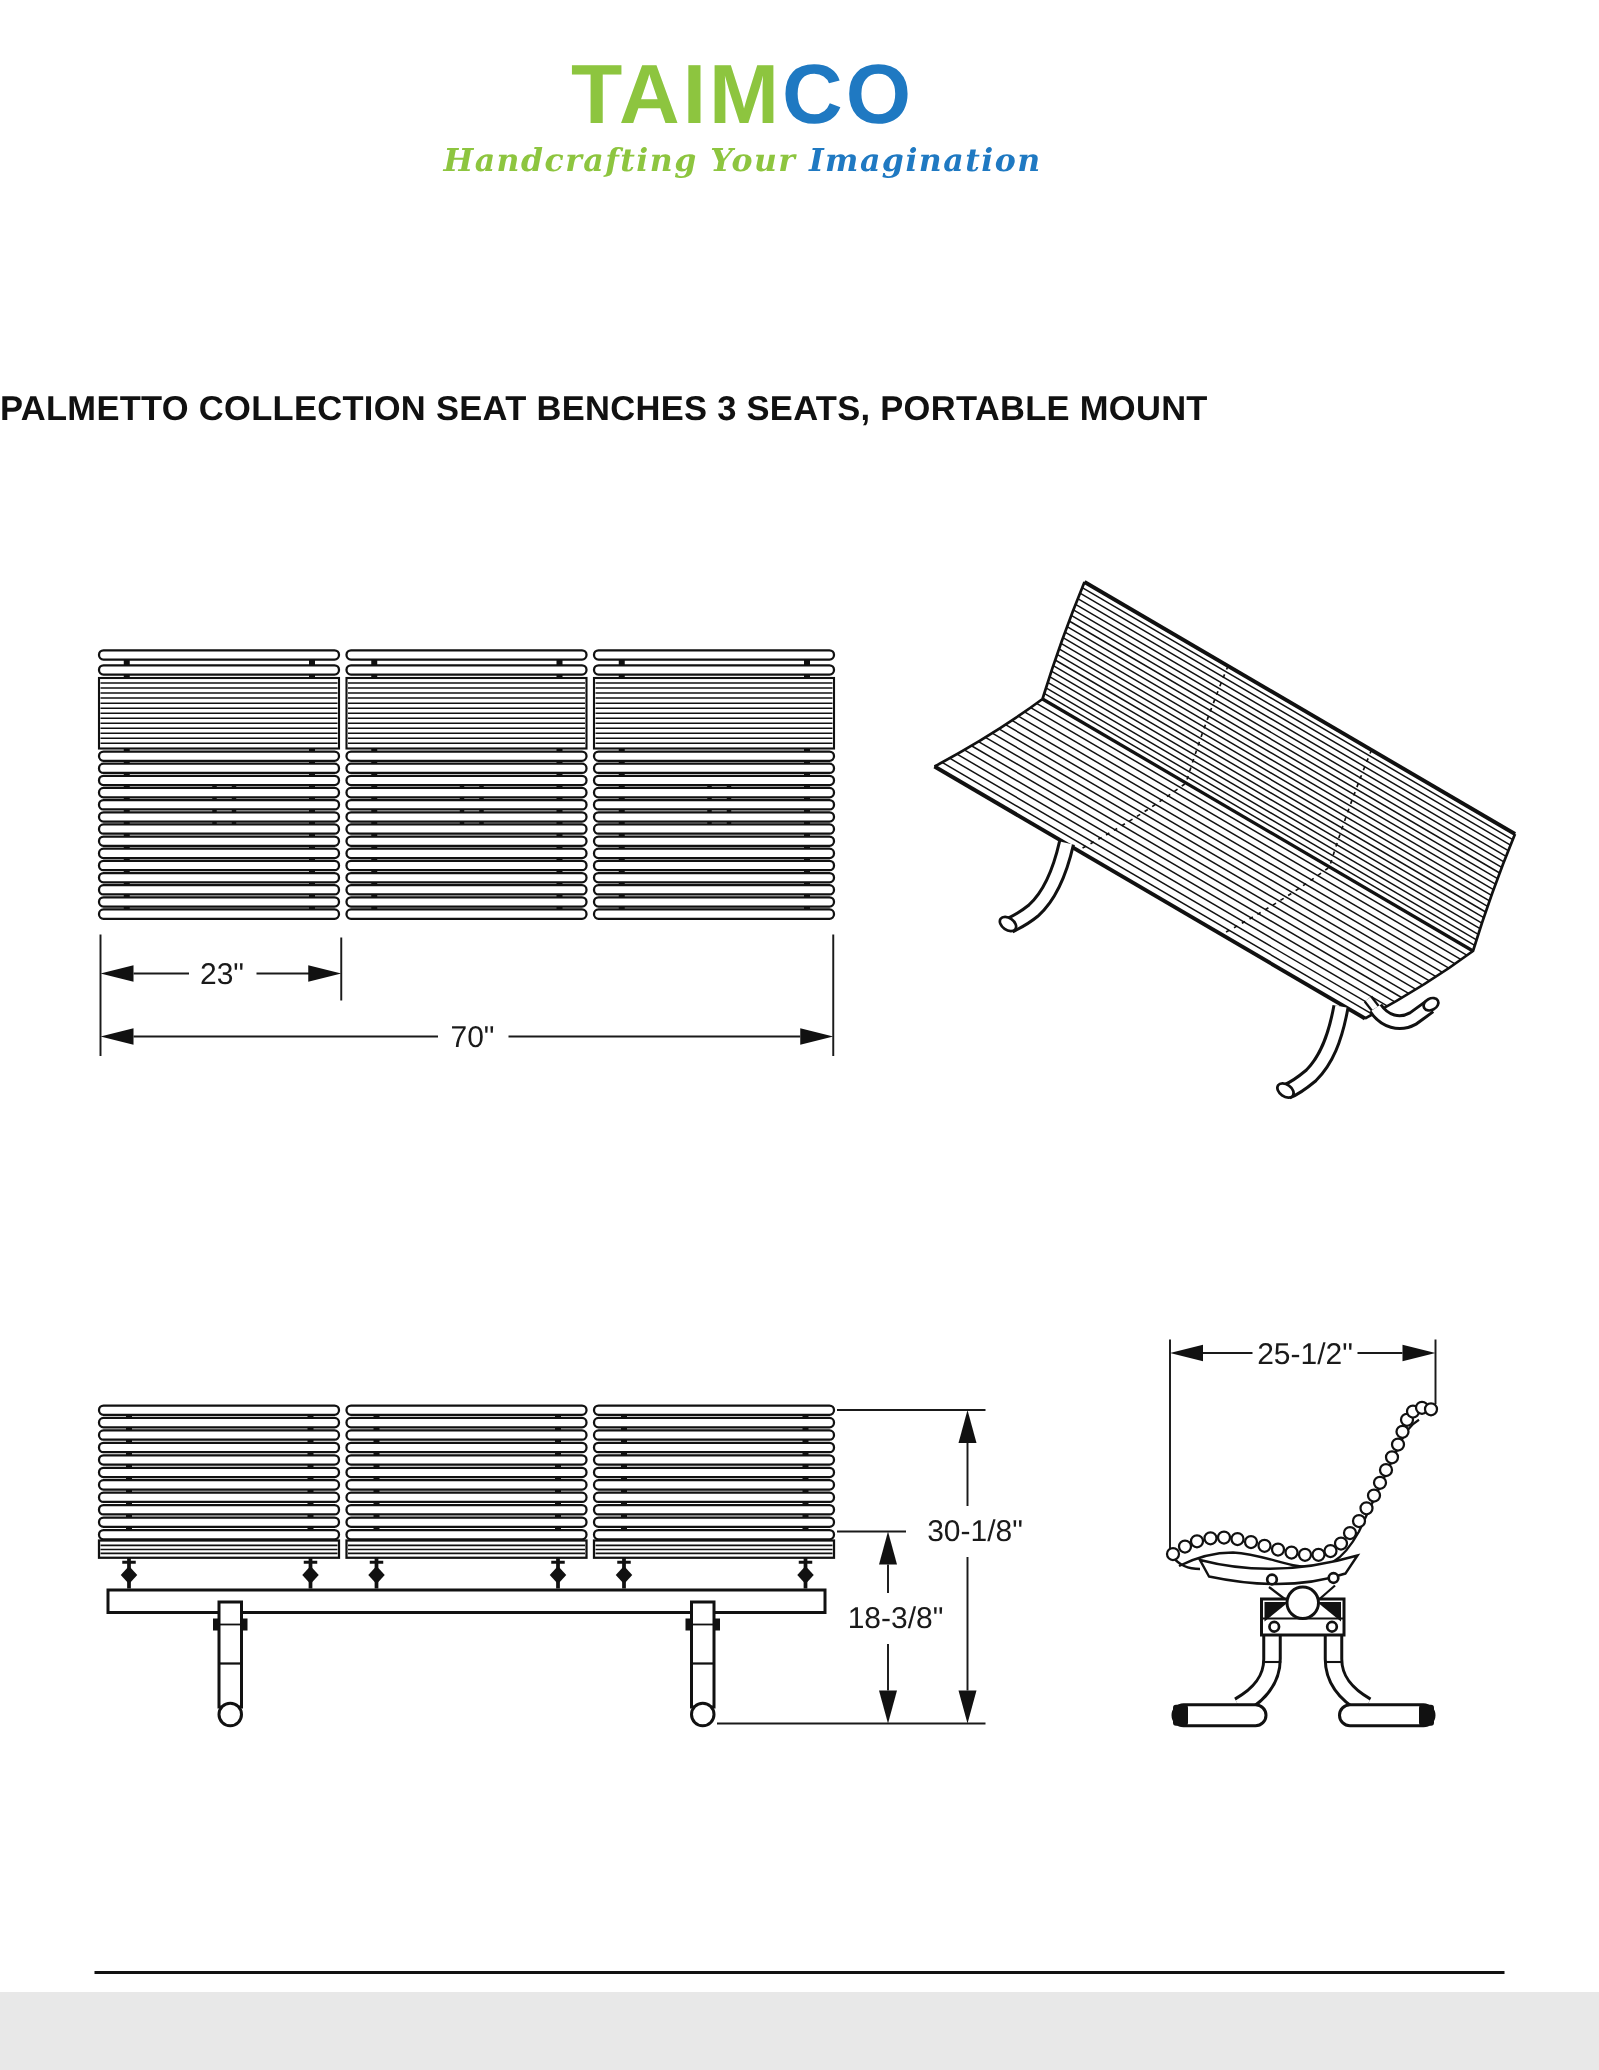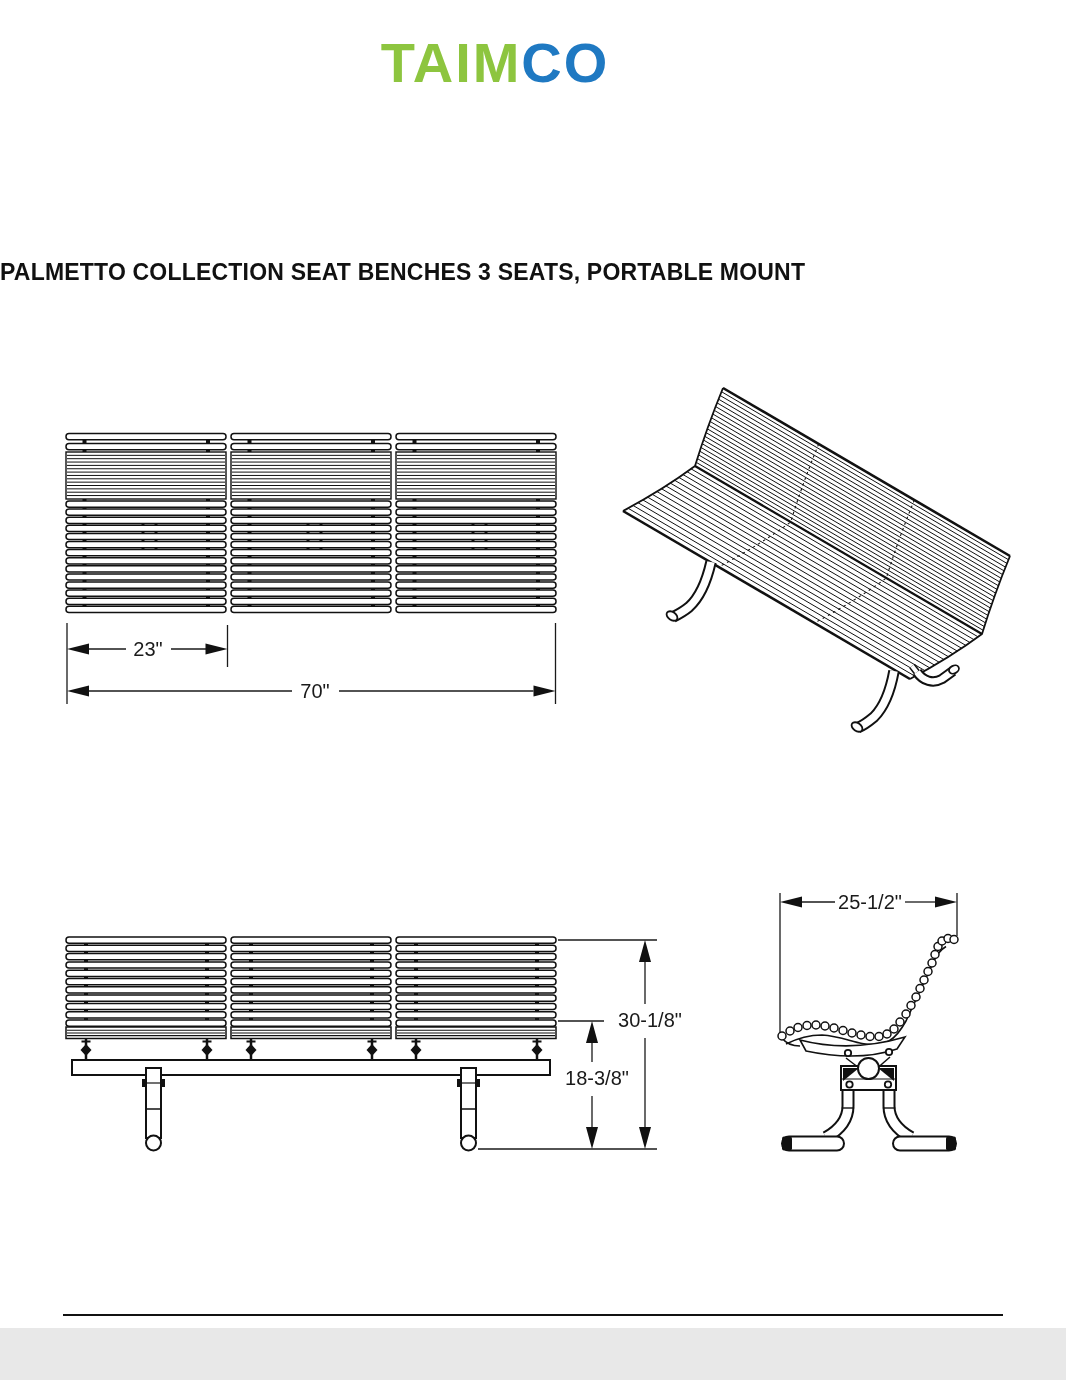--- a/index.html
+++ b/index.html
@@ -21,20 +21,21 @@
   .thin{stroke:#1a1a1a;stroke-width:1.3;}
   .arrow{fill:#111;stroke:none;}
 </style>
 </head>
 <body>
 
 <div id="page">
 
   <div class="logo">
     <div class="brand"><span style="color: rgb(141, 197, 63);">TAIM</span><span style="color: rgb(31, 121, 194);">CO</span></div>
+    <div class="tagline"><span style="color: rgb(141, 197, 63);">Handcrafting Your</span> <span style="color: rgb(31, 121, 194);">Imagination</span></div>
   </div>
 
   <div class="title">PALMETTO COLLECTION SEAT BENCHES 3 SEATS, PORTABLE MOUNT</div>
 
   <svg id="drawing" width="1066" height="1380" viewBox="0 0 1066 1380">
 
     <g>
       <g id="top-slats">
           <line x1="84.5" y1="436" x2="84.5" y2="612" stroke="#111" stroke-width="4"></line>
           <line x1="208" y1="436" x2="208" y2="612" stroke="#111" stroke-width="4"></line>

